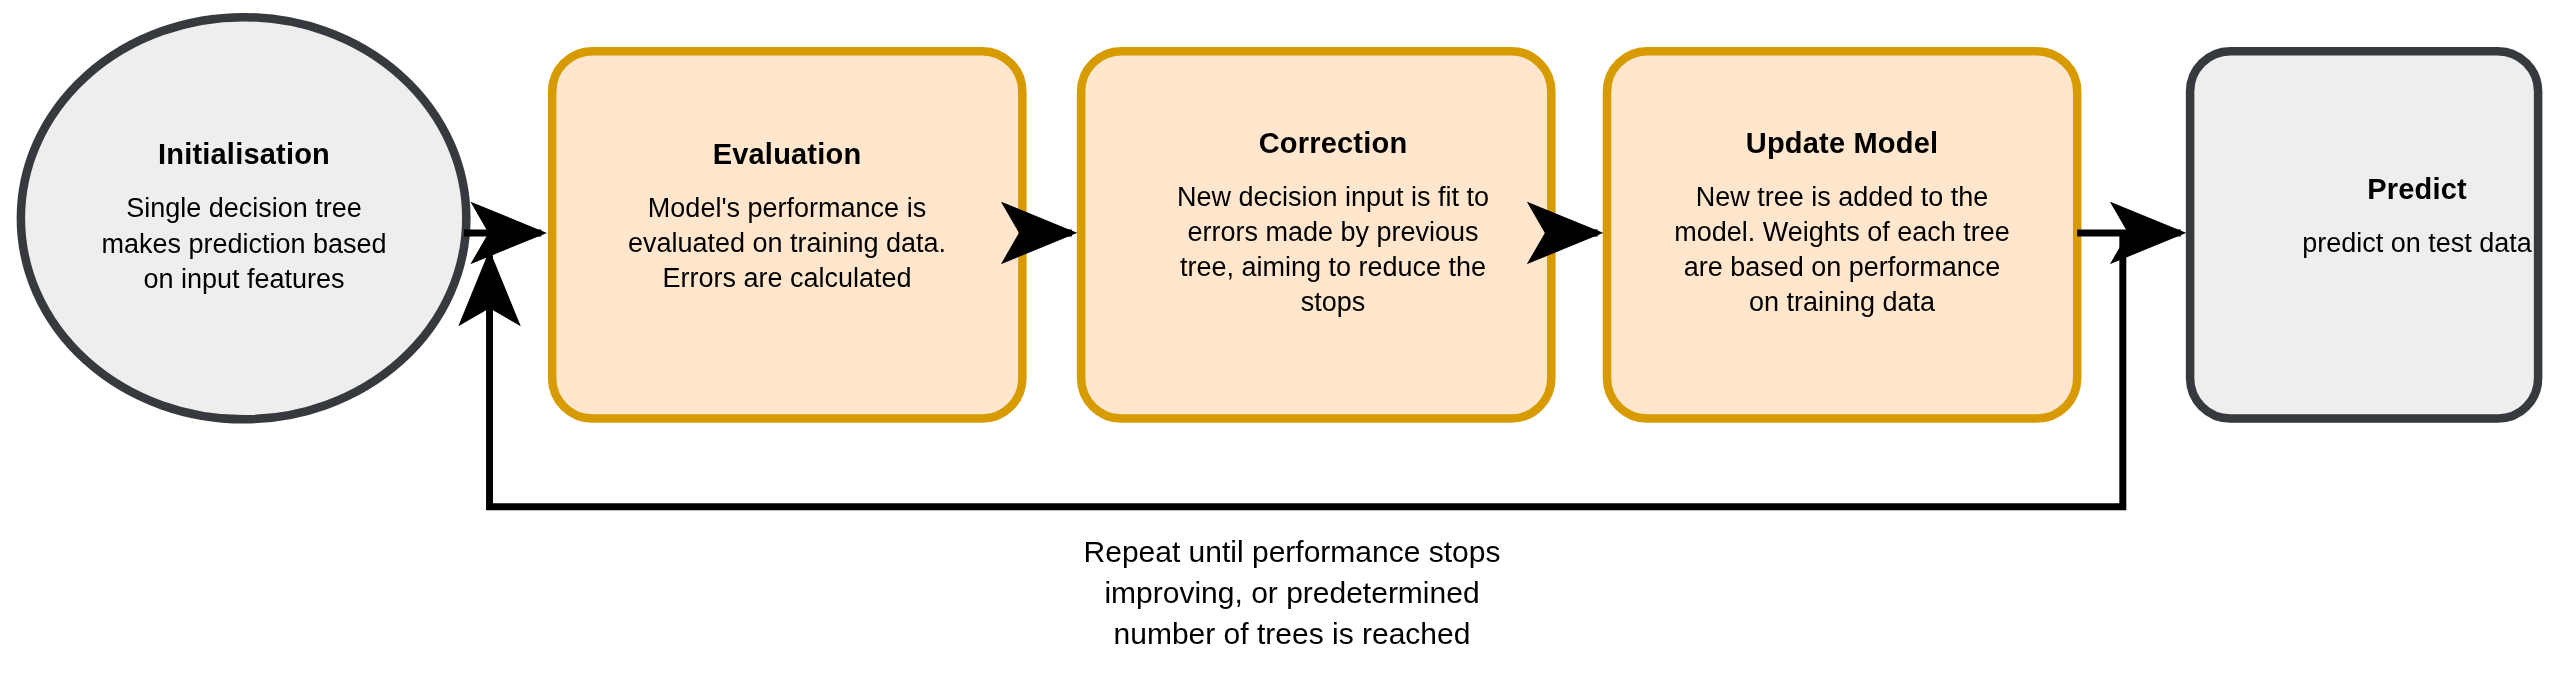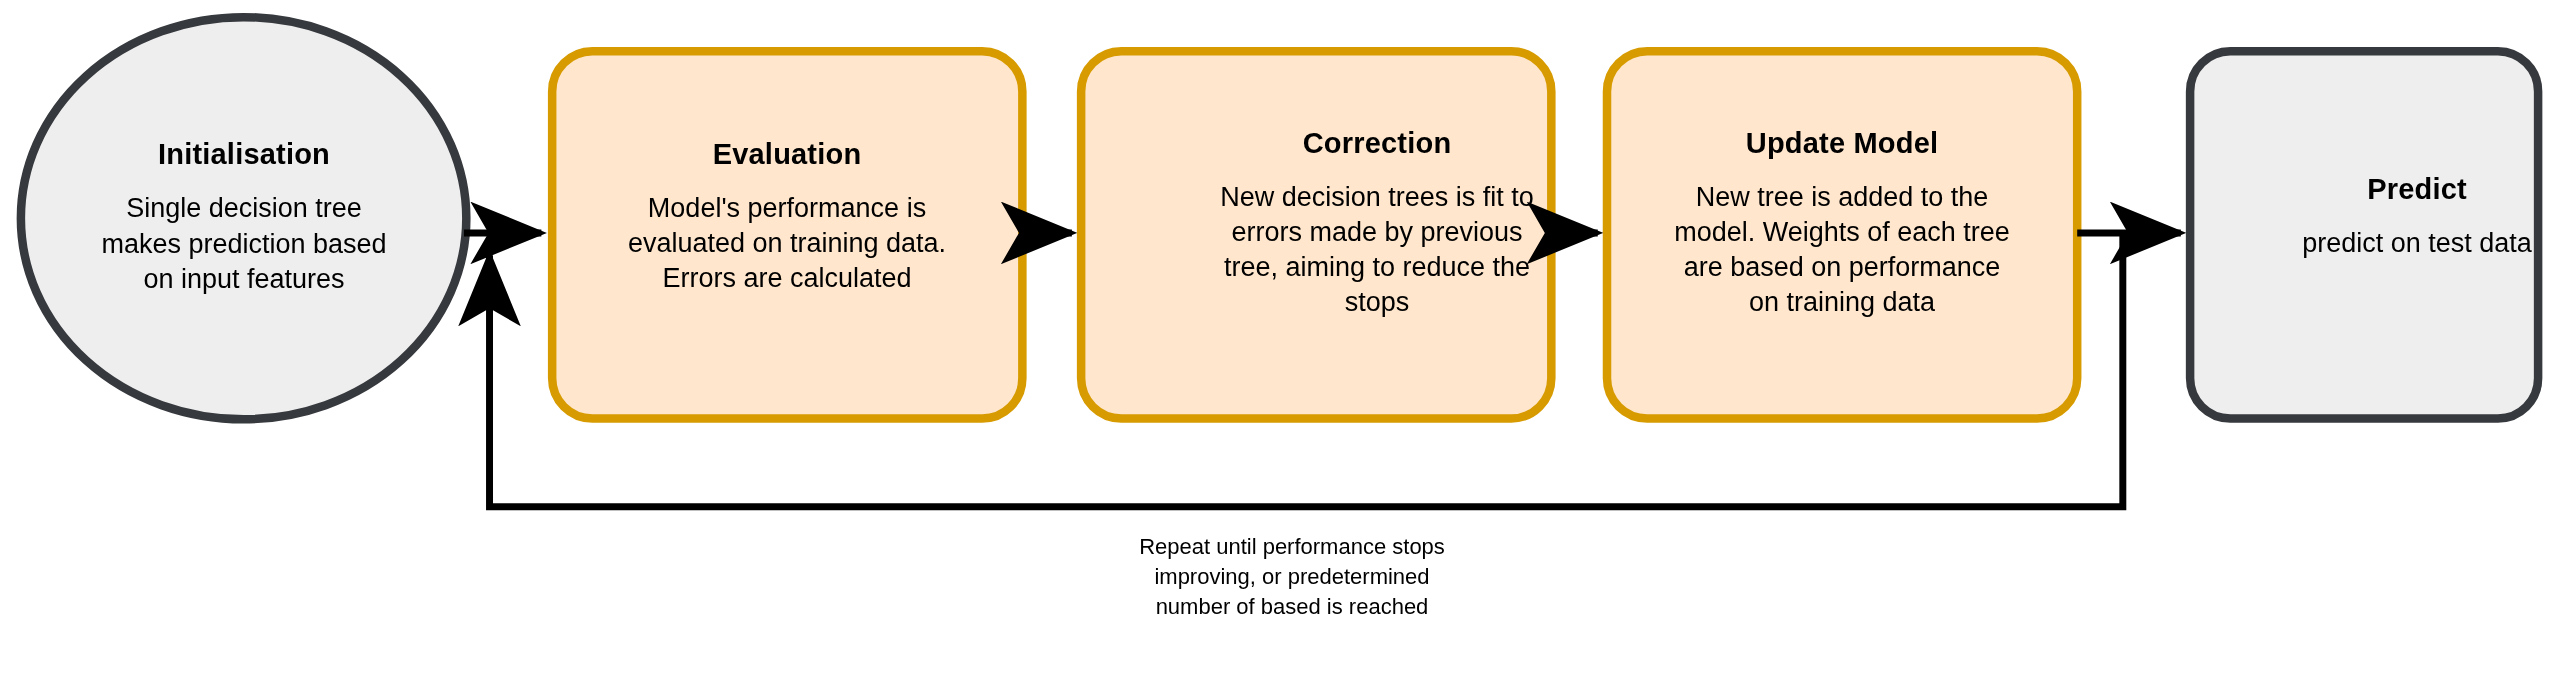--- a/index.html
+++ b/index.html
@@ -42,21 +42,21 @@
   .node-body {
     font-weight: normal;
     font-size: 27px;
     line-height: 1.30;
   }
   .gap-title { margin-bottom: 20px; }
   .loop-caption {
     position: absolute;
     text-align: center;
     color: #000000;
-    font-size: 22px;
+    font-size: 30px;
     line-height: 1.36;
     font-weight: normal;
   }
 </style>
 </head>
 <body>
 
 <div id="canvas">
 
   <svg class="layer" viewBox="0 0 3331 888">
@@ -101,24 +101,24 @@
 
   <div class="node-text" style="left:558px; top:93px; width:458px; height:247px;">
     <div class="node-title gap-title">Evaluation</div>
     <div class="node-body">
       <div>Model's performance is</div>
       <div>evaluated on training data.</div>
       <div>Errors are calculated</div>
     </div>
   </div>
 
-  <div class="node-text" style="left:1148px; top:84px; width:458px; height:278px;justify-content:center;">
+  <div class="node-text" style="left:1104px; top:84px; width:458px; height:278px;justify-content:center;">
     <div class="node-title gap-title">Correction</div>
     <div class="node-body">
-      <div>New decision trees is fit to</div>
+      <div>New decision input is fit to</div>
       <div>errors made by previous</div>
       <div>tree, aiming to reduce the</div>
       <div>stops</div>
     </div>
   </div>
 
   <div class="node-text" style="left:1613px; top:84px; width:458px; height:278px;justify-content:center;">
     <div class="node-title gap-title">Update Model</div>
     <div class="node-body">
       <div>New tree is added to the</div>
@@ -131,17 +131,17 @@
   <div class="node-text" style="left:2196px; top:108px; width:372px; height:217px;padding-left:35px;">
     <div class="node-title gap-title">Predict</div>
     <div class="node-body">
       <div>predict on test data</div>
     </div>
   </div>
 
   <div class="loop-caption" style="left:1029px; top:532px; width:526px;">
     <div>Repeat until performance stops</div>
     <div>improving, or predetermined</div>
-    <div>number of based is reached</div>
+    <div>number of trees is reached</div>
   </div>
 
 </div>
 
 
 </body></html>

